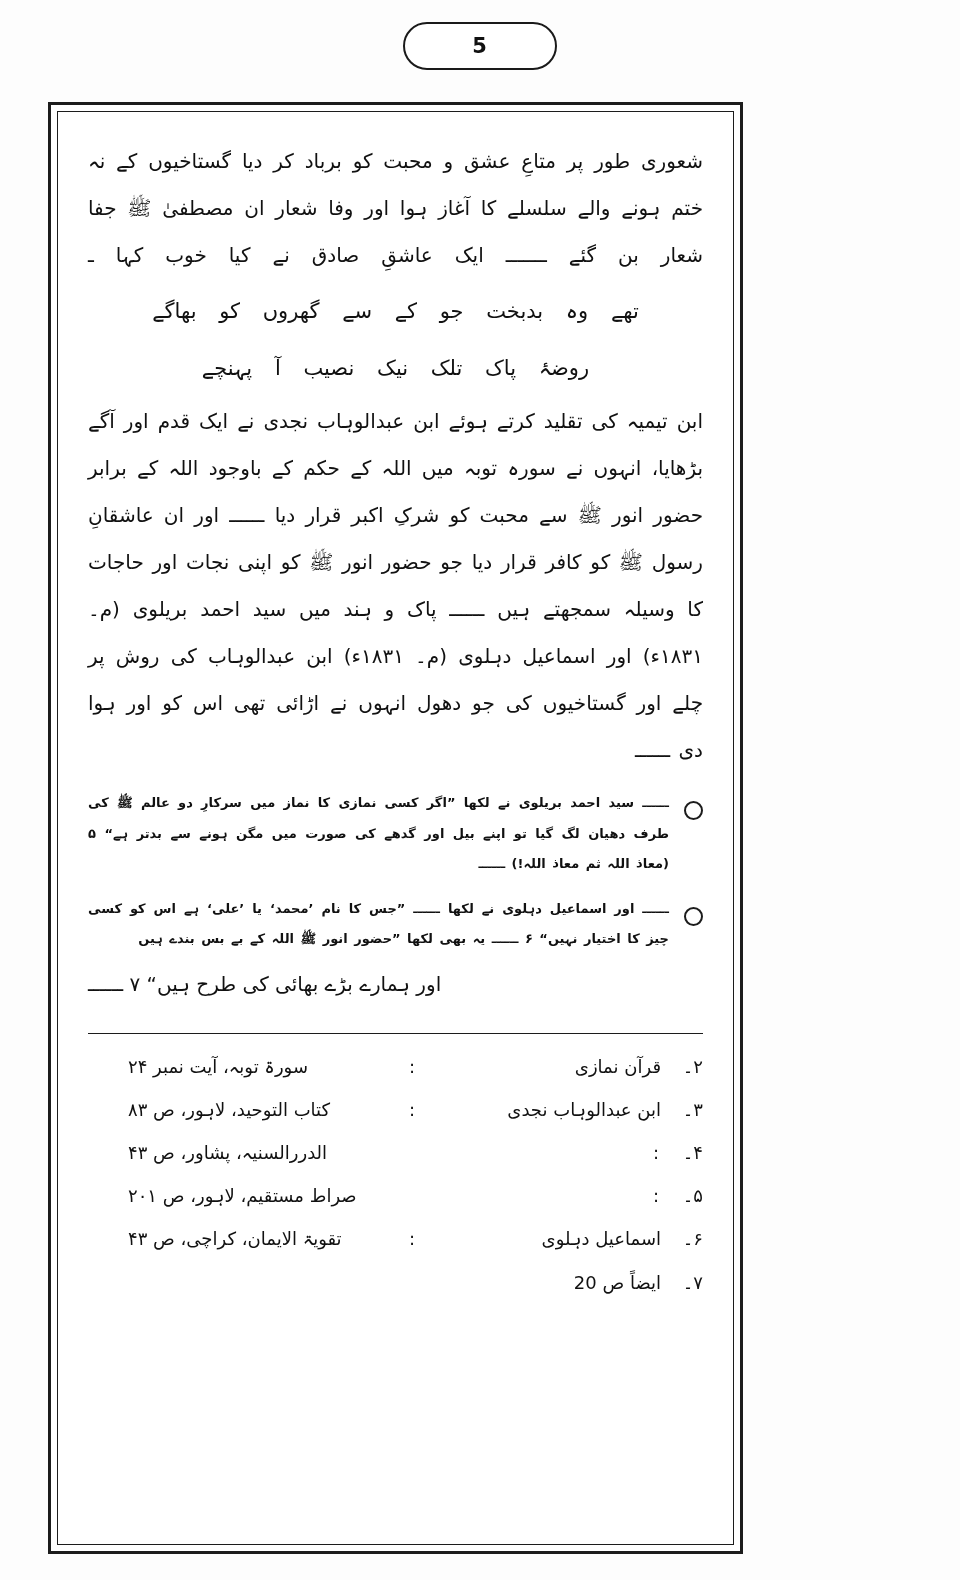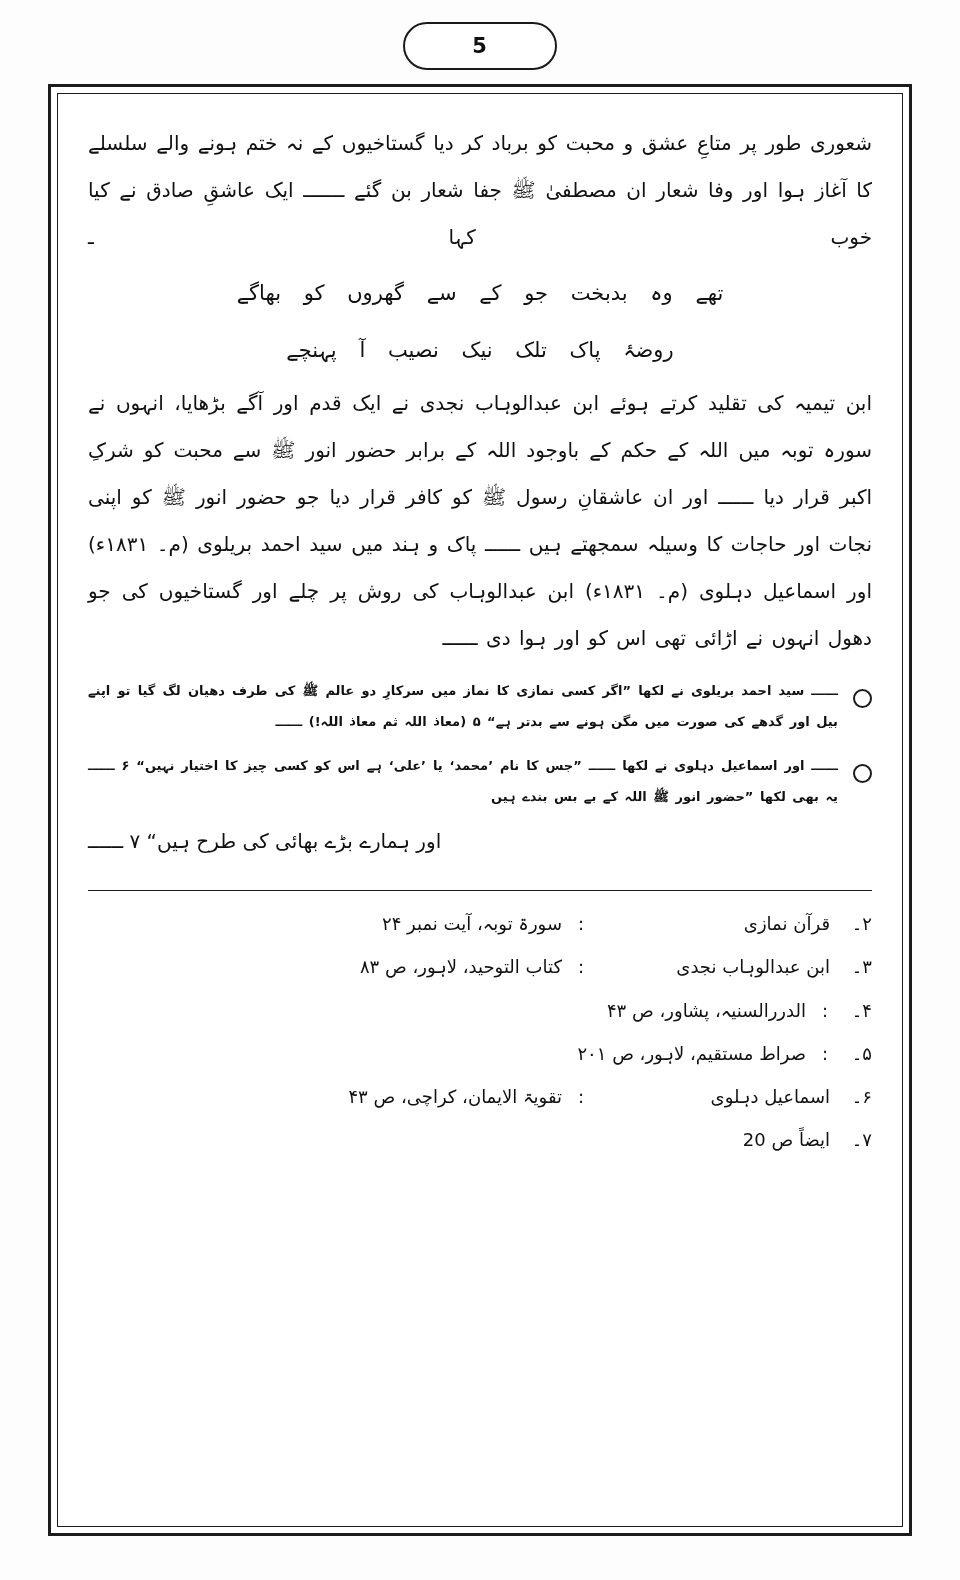--- a/index.html
+++ b/index.html
@@ -38,22 +38,22 @@
     font-size: 21px;
     font-weight: bold;
     letter-spacing: 1px;
     background: #fff;
   }
 
   
   .frame-outer {
     position: absolute;
     left: 48px;
-    top: 84px;
-    width: 864px;
+    top: 102px;
+    width: 695px;
     height: 1452px;
     border: 3px solid #1c1c1c;
     background: #fff;
     box-sizing: border-box;
   }
   .frame-inner {
     position: absolute;
     inset: 6px;
     border: 1px solid #1c1c1c;
     box-sizing: border-box;
@@ -157,21 +157,21 @@
     text-align: right;
     min-width: 230px;
   }
   .fn-colon {
     flex: 0 0 auto;
     width: 10px;
     text-align: center;
   }
   .fn-source {
     flex: 1 1 auto;
-    text-align: right;
+    text-align: left;
     padding-left: 40px;
   }
   .fn-row.single .fn-source {
     text-align: right;
     padding-left: 0;
   }
 </style>
 </head>
 <body>
 

